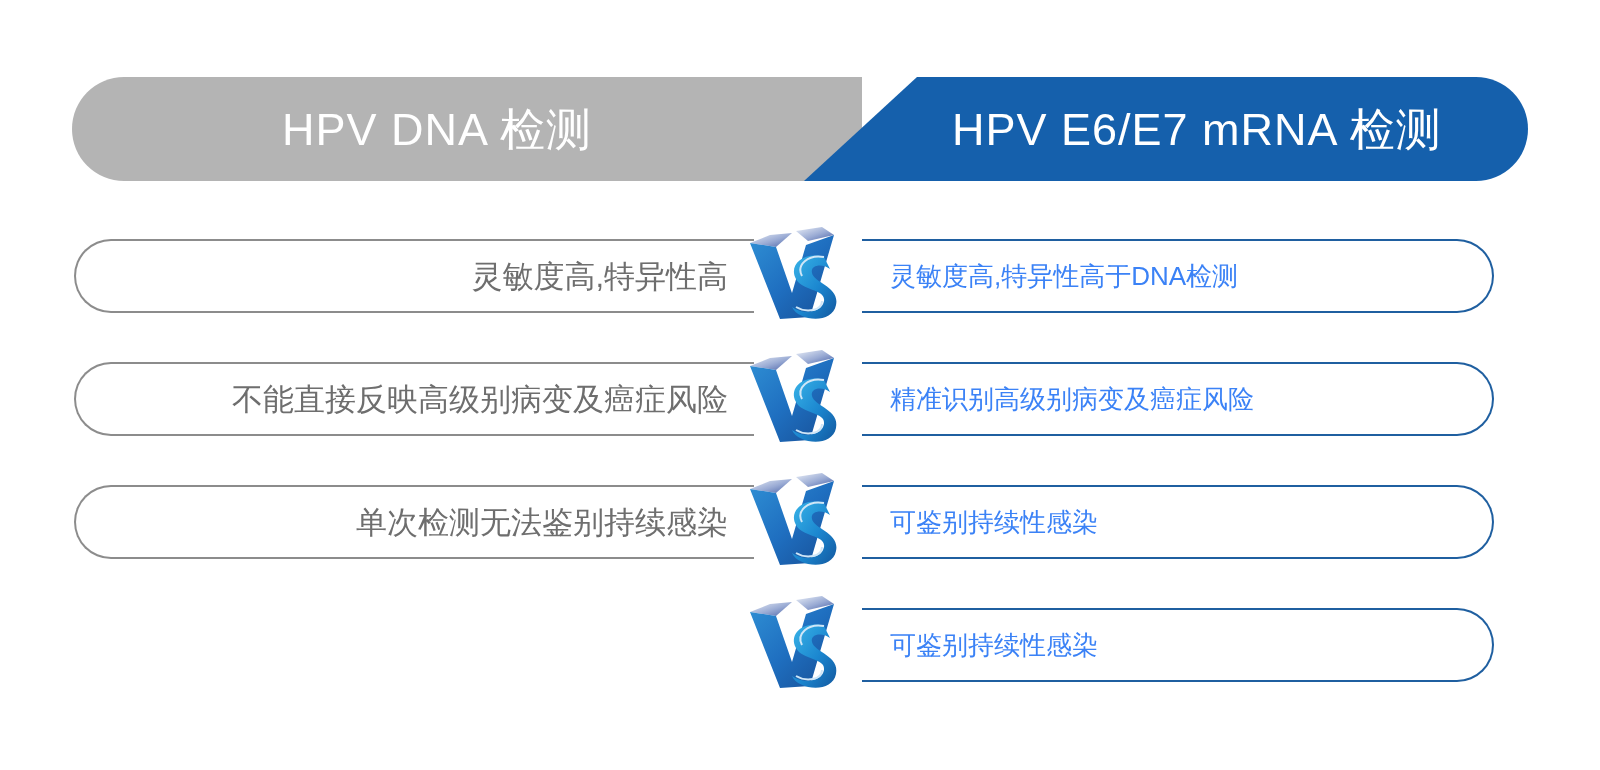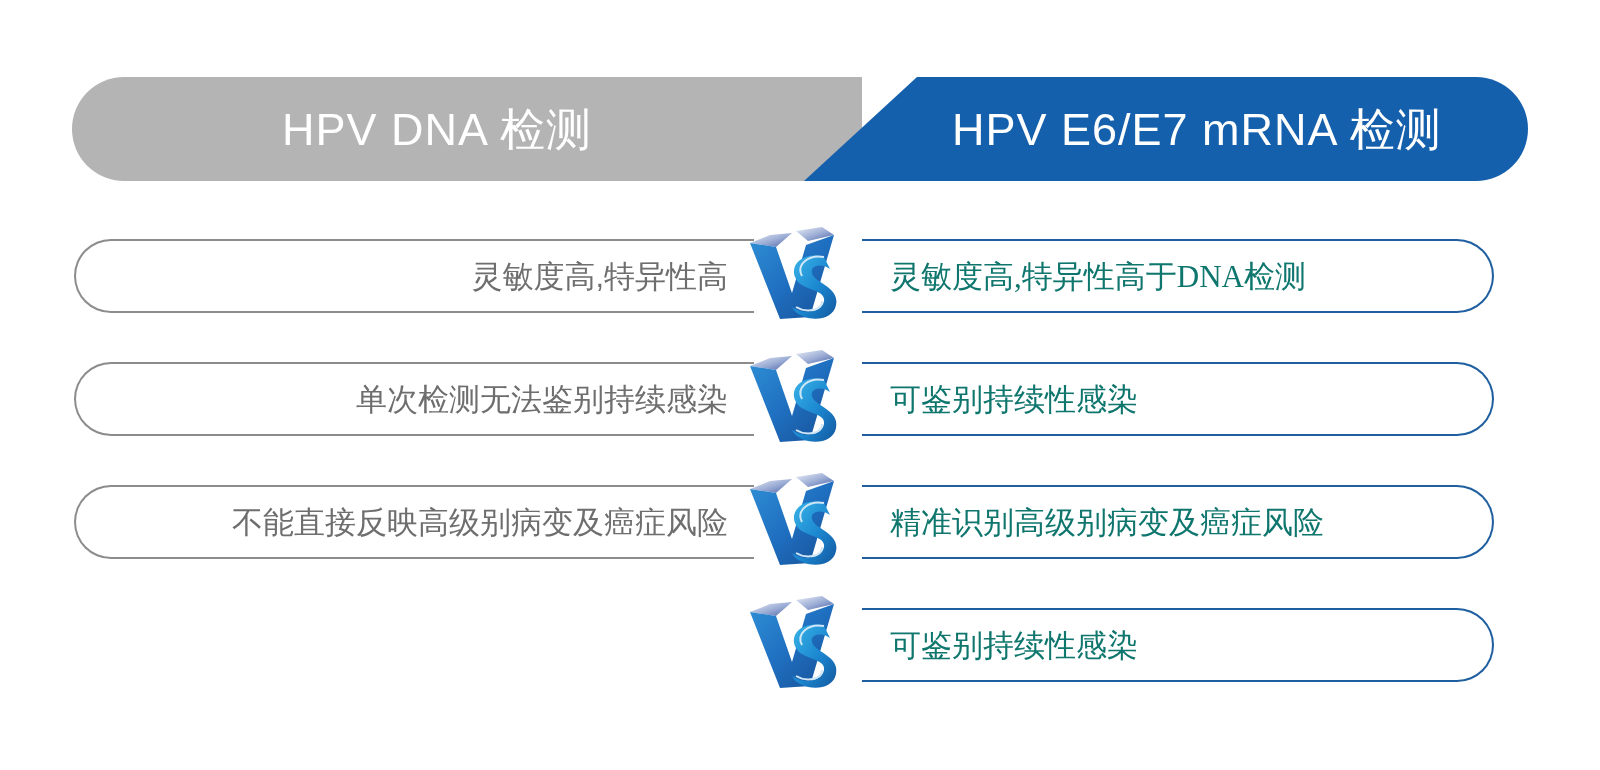--- a/index.html
+++ b/index.html
@@ -115,26 +115,25 @@
     border: 2px solid #1f5fa0;
     border-left: none;
     border-top-right-radius: 37px;
     border-bottom-right-radius: 37px;
     display: flex;
     align-items: center;
     justify-content: flex-start;
     padding-left: 28px;
   }
   .pill-right .pill-text {
-    color: #0f766e;
-    font-size: 31px;
+    color: #3b82f6;
+    font-size: 26px;
     font-weight: 400;
     white-space: nowrap;
     line-height: 1;
-    font-family: Liberation Serif, serif;
   }
 
   
   .vs-logo {
     position: absolute;
     left: 736px;
     top: -18px;
     width: 112px;
     height: 112px;
   }
@@ -192,20 +191,57 @@
           <path d="M86 80 C86 90, 70 92, 60 86" fill="none" stroke="#cfe6f7" stroke-width="2"></path>
         </svg>
       </div>
       <div class="pill-right">
         <span class="pill-text">灵敏度高,特异性高于DNA检测</span>
       </div>
     </div>
 
     <div class="row">
       <div class="pill-left">
+        <span class="pill-text">不能直接反映高级别病变及癌症风险</span>
+      </div>
+      <div class="vs-logo">
+        <svg viewBox="0 0 112 112" xmlns="http://www.w3.org/2000/svg">
+          <defs>
+            <linearGradient id="vTopGrad3" x1="0" y1="0" x2="1" y2="1">
+              <stop offset="0%" stop-color="#e9eef7"></stop>
+              <stop offset="55%" stop-color="#9aabd4"></stop>
+              <stop offset="100%" stop-color="#4b63a8"></stop>
+            </linearGradient>
+            <linearGradient id="vFaceGrad3" x1="0" y1="0" x2="1" y2="1">
+              <stop offset="0%" stop-color="#2f8fd4"></stop>
+              <stop offset="50%" stop-color="#1f6fc0"></stop>
+              <stop offset="100%" stop-color="#174f96"></stop>
+            </linearGradient>
+            <linearGradient id="sGrad3" x1="0" y1="0" x2="1" y2="1">
+              <stop offset="0%" stop-color="#39b4e8"></stop>
+              <stop offset="55%" stop-color="#1b86cf"></stop>
+              <stop offset="100%" stop-color="#13589f"></stop>
+            </linearGradient>
+          </defs>
+          <path d="M14 22 L34 14 L56 12 L40 26 Z" fill="url(#vTopGrad3)"></path>
+          <path d="M60 10 L86 6 L98 14 L72 20 Z" fill="url(#vTopGrad3)"></path>
+          <path d="M14 22 L40 26 L56 72 L70 24 L98 14 L74 96 L44 98 Z" fill="url(#vFaceGrad3)"></path>
+          <path d="M88 36 C68 30, 52 44, 60 58 C66 70, 90 68, 88 80 C86 92, 66 94, 56 86
+                   C62 100, 96 104, 100 84 C104 66, 78 62, 76 52 C74 44, 86 42, 94 48 Z" fill="url(#sGrad3)"></path>
+          <path d="M88 36 C72 33, 60 44, 66 55" fill="none" stroke="#cfe6f7" stroke-width="2"></path>
+          <path d="M86 80 C86 90, 70 92, 60 86" fill="none" stroke="#cfe6f7" stroke-width="2"></path>
+        </svg>
+      </div>
+      <div class="pill-right">
+        <span class="pill-text">精准识别高级别病变及癌症风险</span>
+      </div>
+    </div>
+
+    <div class="row">
+      <div class="pill-left">
         <span class="pill-text">单次检测无法鉴别持续感染</span>
       </div>
       <div class="vs-logo">
         <svg viewBox="0 0 112 112" xmlns="http://www.w3.org/2000/svg">
           <defs>
             <linearGradient id="vTopGrad2" x1="0" y1="0" x2="1" y2="1">
               <stop offset="0%" stop-color="#e9eef7"></stop>
               <stop offset="55%" stop-color="#9aabd4"></stop>
               <stop offset="100%" stop-color="#4b63a8"></stop>
             </linearGradient>
@@ -228,57 +264,20 @@
           <path d="M88 36 C72 33, 60 44, 66 55" fill="none" stroke="#cfe6f7" stroke-width="2"></path>
           <path d="M86 80 C86 90, 70 92, 60 86" fill="none" stroke="#cfe6f7" stroke-width="2"></path>
         </svg>
       </div>
       <div class="pill-right">
         <span class="pill-text">可鉴别持续性感染</span>
       </div>
     </div>
 
     <div class="row">
-      <div class="pill-left">
-        <span class="pill-text">不能直接反映高级别病变及癌症风险</span>
-      </div>
-      <div class="vs-logo">
-        <svg viewBox="0 0 112 112" xmlns="http://www.w3.org/2000/svg">
-          <defs>
-            <linearGradient id="vTopGrad3" x1="0" y1="0" x2="1" y2="1">
-              <stop offset="0%" stop-color="#e9eef7"></stop>
-              <stop offset="55%" stop-color="#9aabd4"></stop>
-              <stop offset="100%" stop-color="#4b63a8"></stop>
-            </linearGradient>
-            <linearGradient id="vFaceGrad3" x1="0" y1="0" x2="1" y2="1">
-              <stop offset="0%" stop-color="#2f8fd4"></stop>
-              <stop offset="50%" stop-color="#1f6fc0"></stop>
-              <stop offset="100%" stop-color="#174f96"></stop>
-            </linearGradient>
-            <linearGradient id="sGrad3" x1="0" y1="0" x2="1" y2="1">
-              <stop offset="0%" stop-color="#39b4e8"></stop>
-              <stop offset="55%" stop-color="#1b86cf"></stop>
-              <stop offset="100%" stop-color="#13589f"></stop>
-            </linearGradient>
-          </defs>
-          <path d="M14 22 L34 14 L56 12 L40 26 Z" fill="url(#vTopGrad3)"></path>
-          <path d="M60 10 L86 6 L98 14 L72 20 Z" fill="url(#vTopGrad3)"></path>
-          <path d="M14 22 L40 26 L56 72 L70 24 L98 14 L74 96 L44 98 Z" fill="url(#vFaceGrad3)"></path>
-          <path d="M88 36 C68 30, 52 44, 60 58 C66 70, 90 68, 88 80 C86 92, 66 94, 56 86
-                   C62 100, 96 104, 100 84 C104 66, 78 62, 76 52 C74 44, 86 42, 94 48 Z" fill="url(#sGrad3)"></path>
-          <path d="M88 36 C72 33, 60 44, 66 55" fill="none" stroke="#cfe6f7" stroke-width="2"></path>
-          <path d="M86 80 C86 90, 70 92, 60 86" fill="none" stroke="#cfe6f7" stroke-width="2"></path>
-        </svg>
-      </div>
-      <div class="pill-right">
-        <span class="pill-text">精准识别高级别病变及癌症风险</span>
-      </div>
-    </div>
-
-    <div class="row">
       <div class="vs-logo">
         <svg viewBox="0 0 112 112" xmlns="http://www.w3.org/2000/svg">
           <defs>
             <linearGradient id="vTopGrad4" x1="0" y1="0" x2="1" y2="1">
               <stop offset="0%" stop-color="#e9eef7"></stop>
               <stop offset="55%" stop-color="#9aabd4"></stop>
               <stop offset="100%" stop-color="#4b63a8"></stop>
             </linearGradient>
             <linearGradient id="vFaceGrad4" x1="0" y1="0" x2="1" y2="1">
               <stop offset="0%" stop-color="#2f8fd4"></stop>

